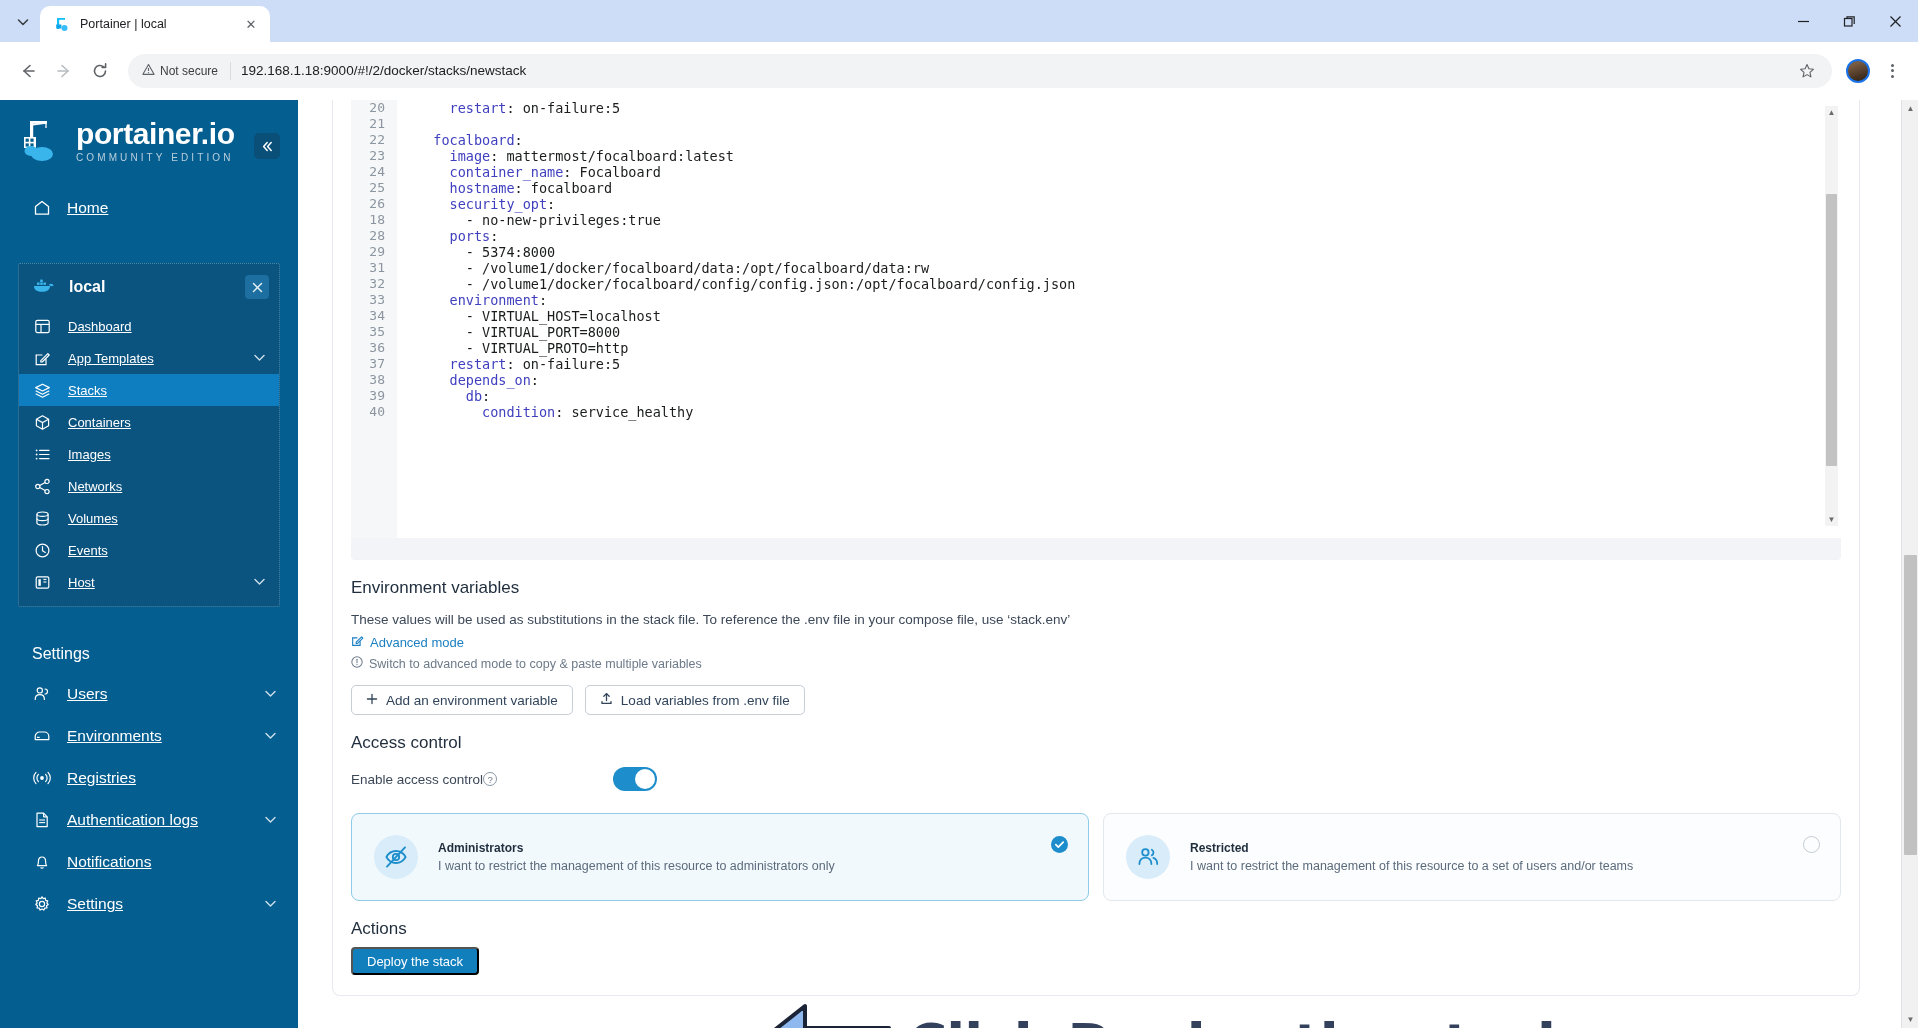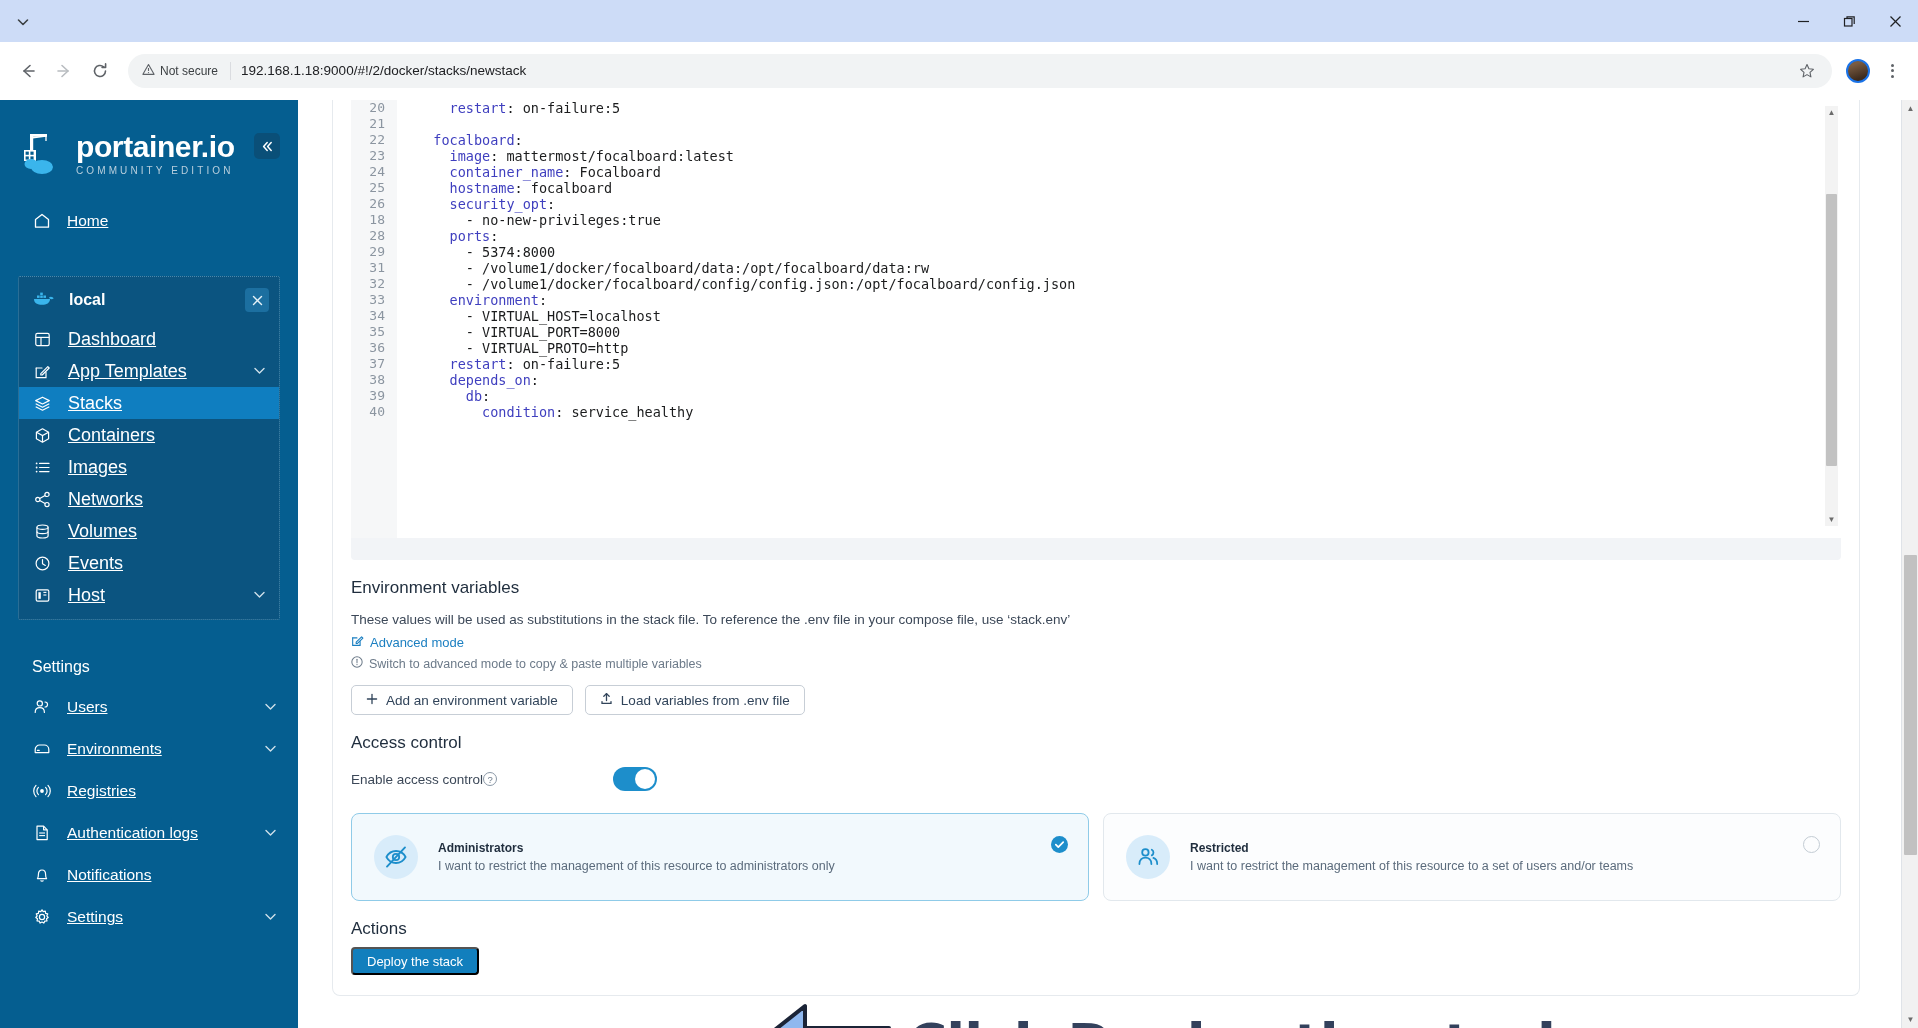--- a/index.html
+++ b/index.html
@@ -115,21 +115,21 @@
     display: flex;
     background: #ffffff;
   }
 
   
   .sidebar {
     width: 298px; flex: 0 0 298px;
     background: #055e90;
     color: #ffffff;
     position: relative;
-    padding-top: 22px;
+    padding-top: 9px;
   }
   .logo-row {
     display: flex; align-items: center; gap: 12px;
     padding-left: 22px; height: 64px;
   }
   .logo-mark { width: 42px; height: 44px; flex: 0 0 42px; }
   .logo-text { line-height: 1; }
   .logo-name { font-size: 30px; font-weight: 700; letter-spacing: -0.4px; color:#ffffff; }
   .logo-sub { font-size: 10px; letter-spacing: 3.1px; color: #b9cfdd; margin-top: 4px; }
 
@@ -166,21 +166,21 @@
     height: 46px; padding-left: 14px;
     font-size: 16px; font-weight: 600;
   }
   .env-close {
     position: absolute; right: 10px; top: 11px;
     width: 24px; height: 24px; border-radius: 4px;
     background: #1c6fa0;
     display: flex; align-items: center; justify-content: center;
     font-size: 12px; color: #e6f2f8;
   }
-  .env-block .nav-item { padding-left: 14px; height: 32px; font-size: 18px; }
+  .env-block .nav-item { padding-left: 14px; height: 32px; font-size: 13px; }
   .env-block .nav-item.active { background: #0f7ec0; }
   .env-block .nav-item .chev { right: 14px; }
 
   .section-label {
     padding-left: 32px; margin-top: 38px; margin-bottom: 10px;
     font-size: 16px; color: #ffffff;
   }
 
   
   .main {
@@ -368,20 +368,32 @@
 </head>
 <body>
 
 <div class="browser">
 
   <div class="tabstrip">
     <div class="tab-list-btn">
       <svg width="12" height="12" viewBox="0 0 12 12">
           <path d="M1.5 4 L6 8.5 L10.5 4" stroke="#3c4043" stroke-width="1.6" fill="none" stroke-linecap="round" stroke-linejoin="round"></path>
         </svg>
+    </div>
+    <div class="tab">
+      <span class="tab-favicon">
+        <svg width="16" height="16" viewBox="0 0 16 16">
+          <rect x="2" y="2" width="2.2" height="11" fill="#13bef9"></rect>
+          <rect x="2" y="2" width="8" height="1.8" fill="#13bef9"></rect>
+          <rect x="1.2" y="8.5" width="5.2" height="4" fill="#0ea5e9"></rect>
+          <circle cx="9.5" cy="12" r="3" fill="#38bdf8"></circle>
+        </svg>
+      </span>
+      <span class="tab-title">Portainer | local</span>
+      <span class="tab-close">✕</span>
     </div>
     <div class="win-controls">
       <div class="win-btn">
         <svg width="13" height="13" viewBox="0 0 13 13">
             <line x1="1" y1="6.5" x2="12" y2="6.5" stroke="#202124" stroke-width="1.2"></line>
           </svg>
       </div>
       <div class="win-btn">
         <svg width="13" height="13" viewBox="0 0 13 13">
           <rect x="1.5" y="3.5" width="7.5" height="7.5" stroke="#202124" stroke-width="1.2" fill="none"></rect>

